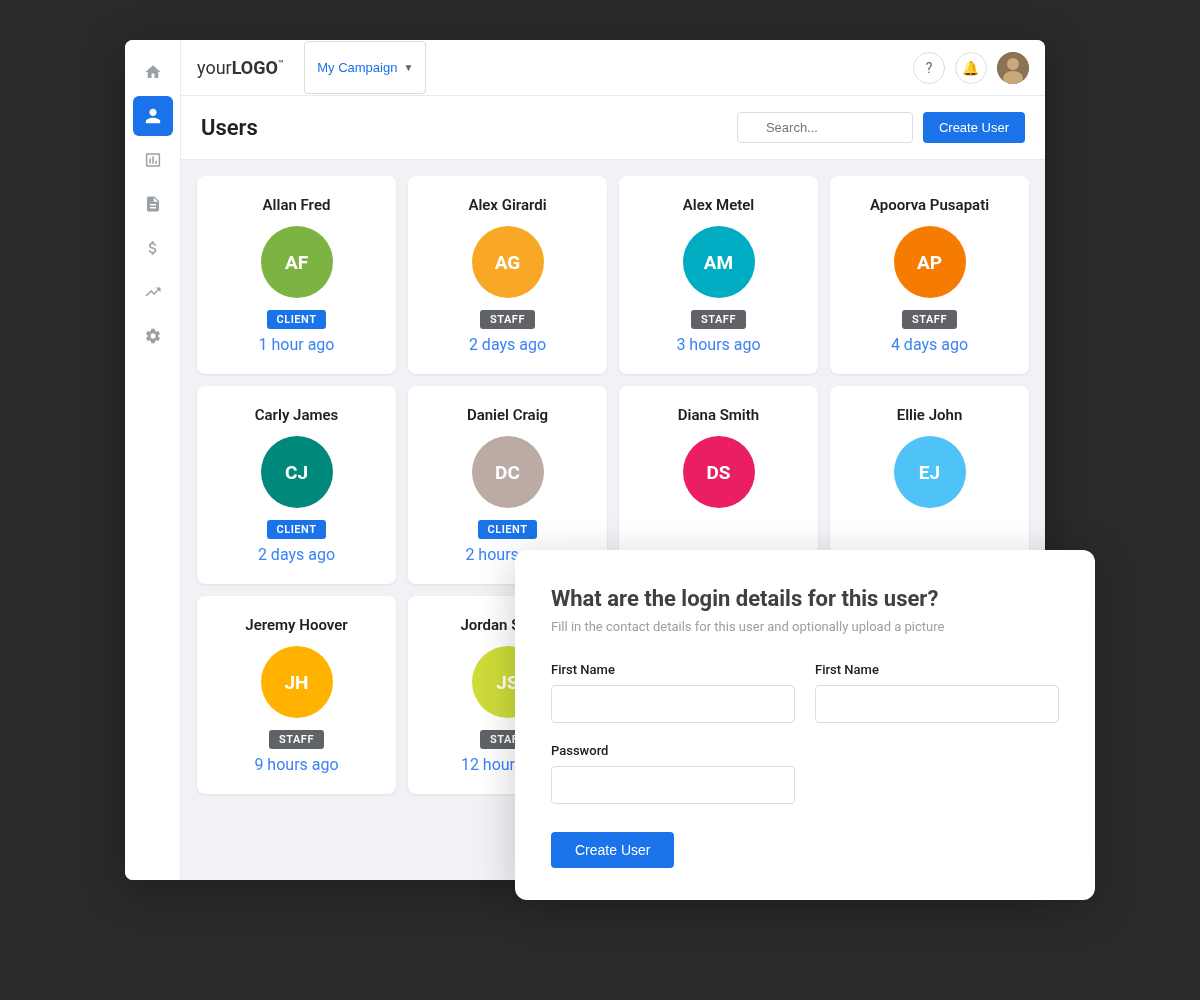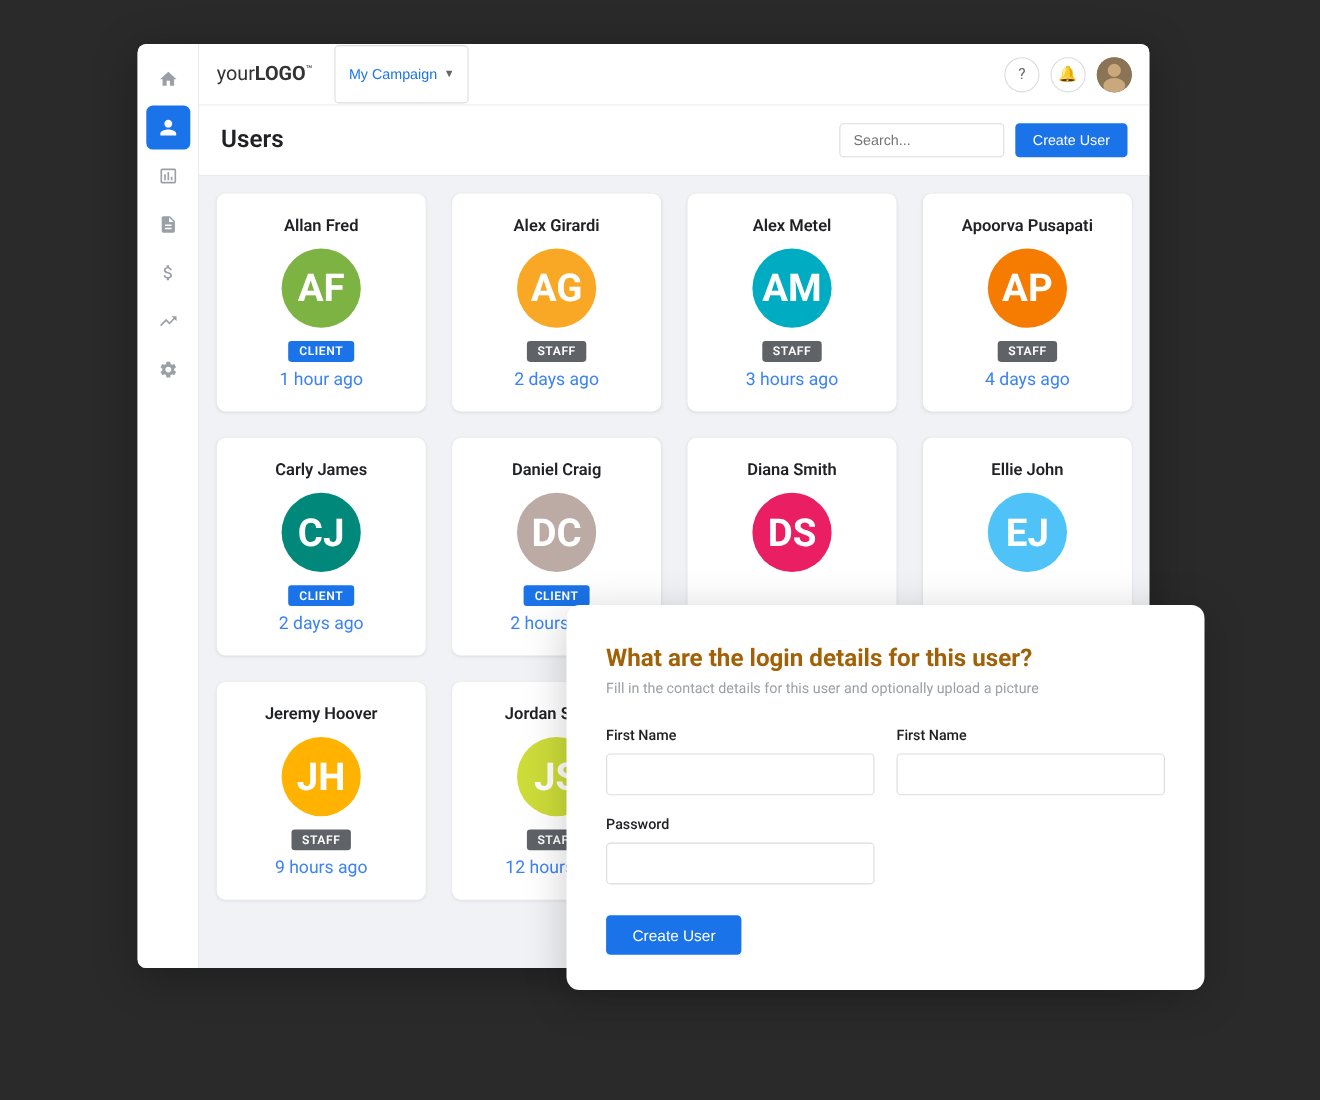--- a/index.html
+++ b/index.html
@@ -169,45 +169,45 @@
     .page-actions {
       margin-left: auto;
       display: flex;
       gap: 10px;
       align-items: center;
     }
 
     .search-input {
       border: 1px solid #dadce0;
       border-radius: 4px;
-      padding: 7px 12px;
+      padding: 7px 28px;
       font-size: 13px;
       color: #666;
-      width: 150px;
+      width: 176px;
       outline: none;
     }
 
     .create-btn {
       background: #1a73e8;
       color: #fff;
       border: none;
       border-radius: 4px;
       padding: 8px 16px;
       font-size: 13px;
       cursor: pointer;
       font-weight: 500;
     }
 
     
     .users-grid {
       flex: 1;
       padding: 16px;
       display: grid;
       grid-template-columns: repeat(4, 1fr);
-      gap: 24px;
+      gap: 12px;
       overflow-y: auto;
       align-content: start;
     }
 
     .user-card {
       background: #fff;
       border-radius: 8px;
       padding: 20px 16px;
       display: flex;
       flex-direction: column;
@@ -225,21 +225,21 @@
     }
 
     .user-avatar {
       width: 72px;
       height: 72px;
       border-radius: 50%;
       margin-bottom: 12px;
       display: flex;
       align-items: center;
       justify-content: center;
-      font-size: 35px;
+      font-size: 19px;
       font-weight: bold;
       color: #fff;
       overflow: hidden;
     }
 
     .role-badge {
       padding: 3px 10px;
       border-radius: 3px;
       font-size: 11px;
       font-weight: 600;
@@ -271,21 +271,21 @@
       background: #fff;
       border-radius: 12px;
       box-shadow: 0 8px 40px rgba(0,0,0,0.2);
       padding: 36px 36px 32px;
       z-index: 10;
     }
 
     .modal-title {
       font-size: 22px;
       font-weight: 700;
-      color: #a16207;
+      color: #404040;
       margin-bottom: 8px;
     }
 
     .modal-subtitle {
       font-size: 13px;
       color: #9aa0a6;
       margin-bottom: 28px;
     }
 
     .form-row {

